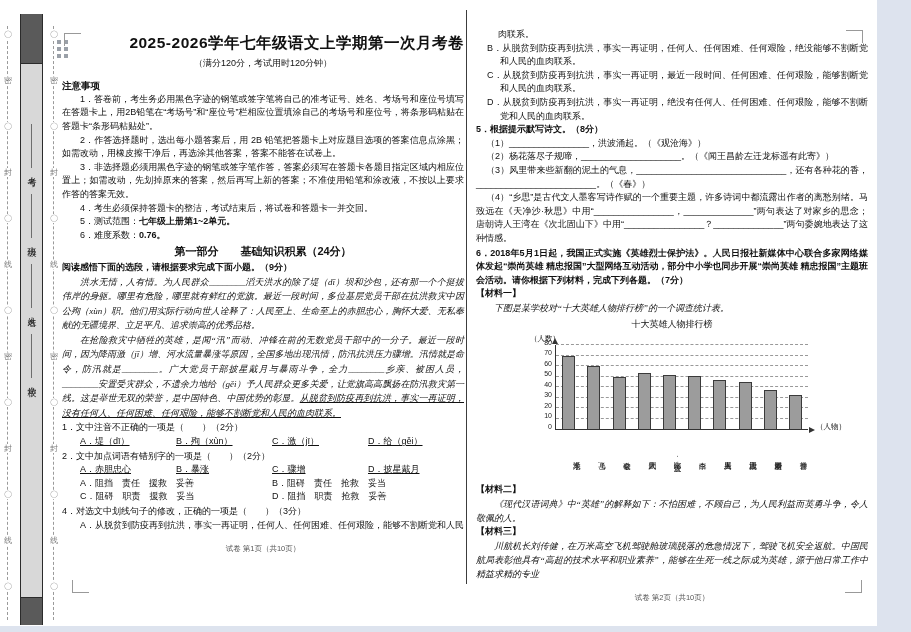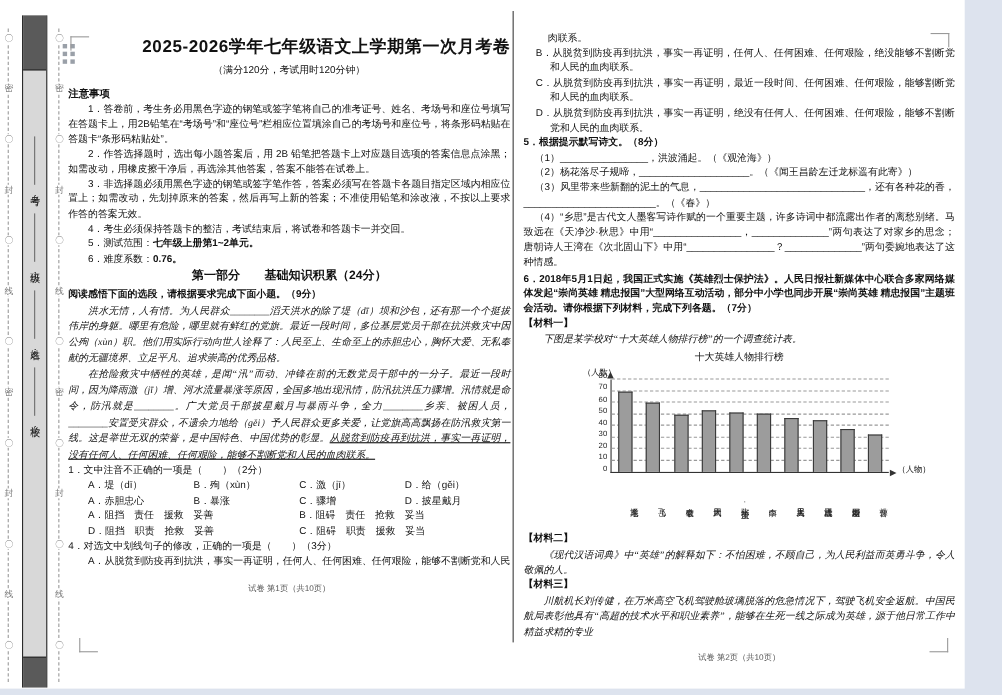--- a/index.html
+++ b/index.html
@@ -43,21 +43,21 @@
 
   .title{font-size:15.5px;font-weight:bold;text-align:right;margin:6px 0 7px;letter-spacing:.5px;}
   .subtitle{text-align:center;margin-bottom:9px;}
   .notice-head{font-weight:bold;font-size:9.5px;}
   .notice-item{text-indent:18px;}
   .sec-head{font-weight:bold;font-size:11px;text-align:center;margin:3px 0 2px;}
   .bold-line{font-weight:bold;}
   .passage{font-family:"Liberation Serif","DejaVu Serif",serif;font-style:italic;text-indent:18px;line-height:14.6px;}
   .ul{text-decoration:underline;}
   .q-stem{margin-top:1px;}
-  .opts4{display:flex;padding-left:18px;}
+  .opts4{display:flex;padding-left:18px;text-decoration:underline;}
   .opts4 span{flex:1;}
   .opts2{display:flex;flex-wrap:wrap;padding-left:18px;}
   .opts2 span{width:50%;box-sizing:border-box;}
   .opt-a-long{padding-left:18px;white-space:nowrap;overflow:hidden;}
   .footer{font-size:7.5px;color:#555;text-align:center;margin-top:10px;}
 
   .cont-line{padding-left:22px;}
   .opt-long{padding-left:24px;text-indent:-13px;}
   .q5-item{text-indent:10px;}
   .m-head{font-weight:bold;}
@@ -173,31 +173,32 @@
     <div class="passage">洪水无情，人有情。为人民群众________滔天洪水的除了堤（dī）坝和沙包，还有那一个个挺拔伟岸的身躯。哪里有危险，哪里就有鲜红的党旗。最近一段时间，多位基层党员干部在抗洪救灾中因公殉（xùn）职。他们用实际行动向世人诠释了：人民至上、生命至上的赤胆忠心，胸怀大爱、无私奉献的无疆境界、立足平凡、追求崇高的优秀品格。</div>
     <div class="passage"><span>在抢险救灾中牺牲的英雄，是闻“汛”而动、冲锋在前的无数党员干部中的一分子。最近一段时间，因为降雨激（jī）增、河水流量暴涨等原因，全国多地出现汛情，防汛抗洪压力骤增。汛情就是命令，防汛就是________。广大党员干部披星戴月与暴雨斗争，全力________乡亲、被困人员，________安置受灾群众，不遗余力地给（gěi）予人民群众更多关爱，让党旗高高飘扬在防汛救灾第一线。这是举世无双的荣誉，是中国特色、中国优势的彰显。</span><span class="ul">从脱贫到防疫再到抗洪，事实一再证明，没有任何人、任何困难、任何艰险，能够不割断党和人民的血肉联系。</span></div>
 
     <div class="q-stem">1．文中注音不正确的一项是（　　）（2分）</div>
     <div class="opts4" id="q1-opts">
         <span>A．堤（dī）</span>
         <span>B．殉（xùn）</span>
         <span>C．激（jī）</span>
         <span>D．给（gěi）</span>
       </div>
+    <div class="q-stem">2．文中加点词语有错别字的一项是（　　）（2分）</div>
     <div class="opts4" id="q2-opts">
         <span>A．赤胆忠心</span>
         <span>B．暴涨</span>
         <span>C．骤增</span>
         <span>D．披星戴月</span>
       </div>
     <div class="opts2" id="q3-opts">
         <span>A．阻挡　责任　援救　妥善</span>
         <span>B．阻碍　责任　抢救　妥当</span>
+        <span>C．阻碍　职责　援救　妥当</span>
         <span>D．阻挡　职责　抢救　妥善</span>
-        <span>C．阻碍　职责　援救　妥当</span>
       </div>
     <div class="q-stem">4．对选文中划线句子的修改，正确的一项是（　　）（3分）</div>
     <div class="opt-a-long">A．从脱贫到防疫再到抗洪，事实一再证明，任何人、任何困难、任何艰险，能够不割断党和人民的血</div>
 
     <div class="footer">试卷 第1页（共10页）</div>
   </div>
 
   <div class="col" id="col-right">
     <div class="cont-line">肉联系。</div>
     <div id="q4-bcd">

